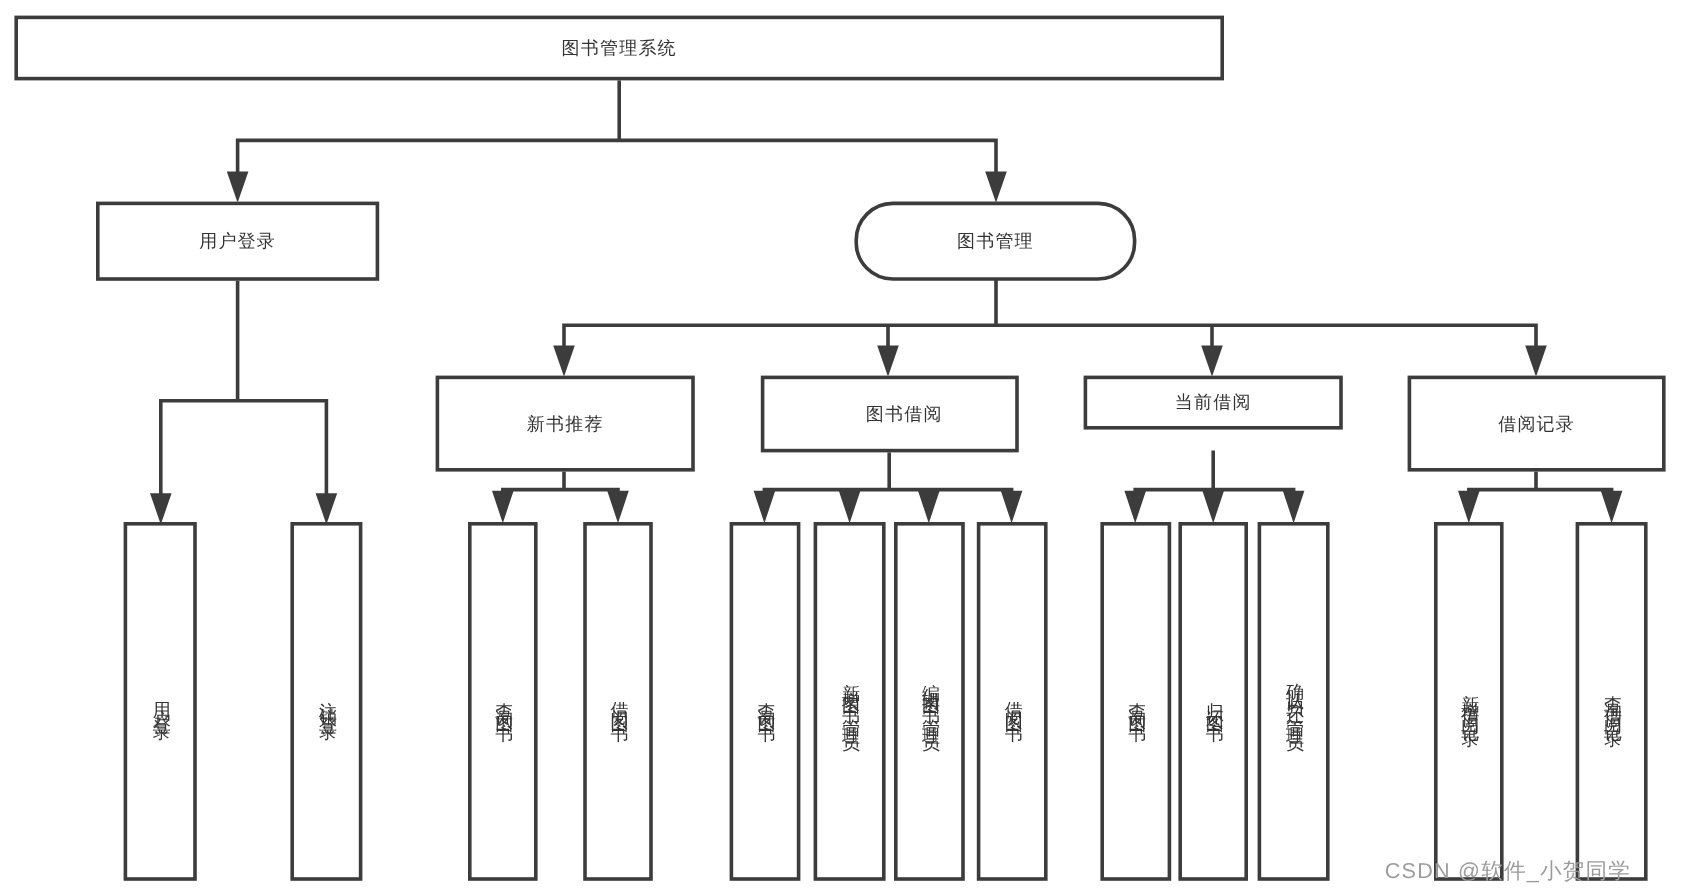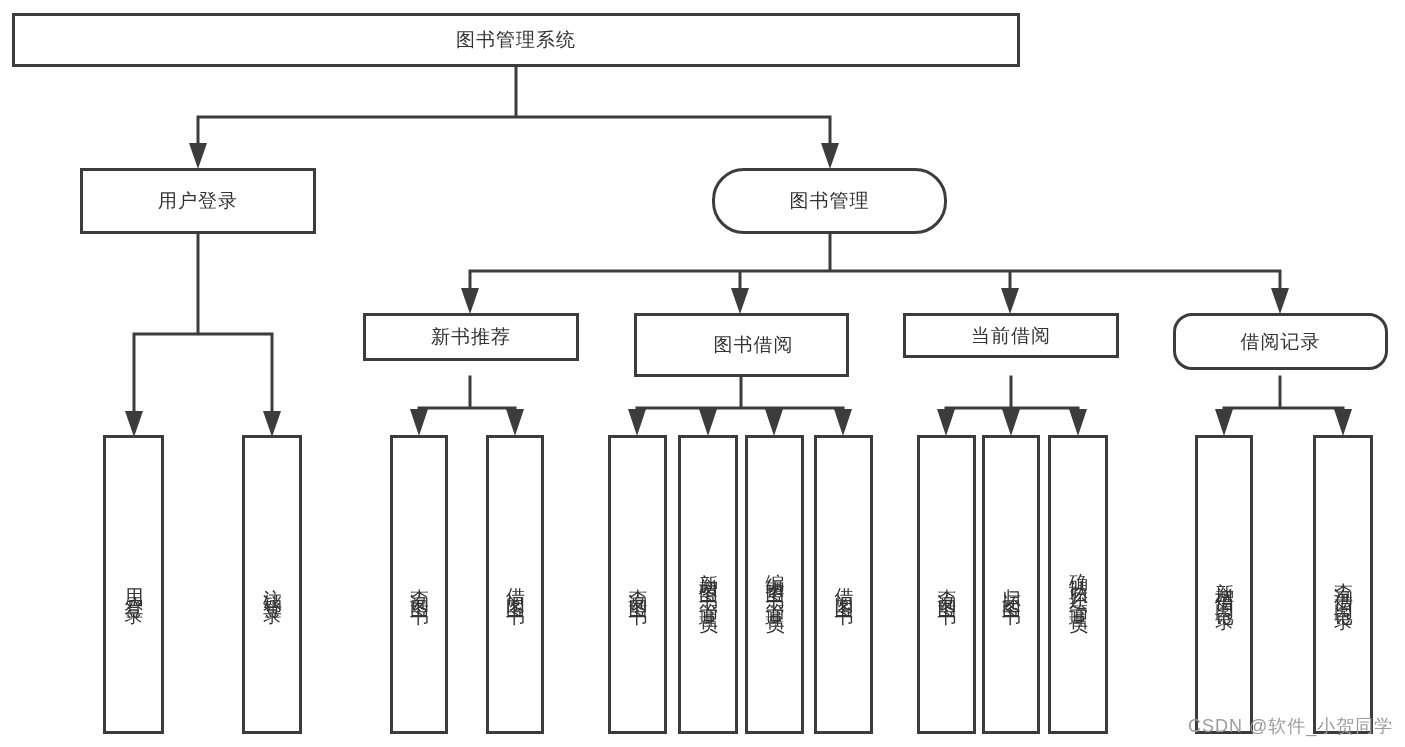--- a/index.html
+++ b/index.html
@@ -23,35 +23,35 @@
     z-index: 1;
   }
   .box {
     position: absolute;
     box-sizing: border-box;
     border: 3px solid #3c3c3c;
     background: #ffffff;
     display: flex;
     align-items: center;
     justify-content: center;
-    font-size: 19px;
+    font-size: 15px;
     letter-spacing: 1px;
     z-index: 2;
     white-space: nowrap;
   }
   .leaf span {
     writing-mode: vertical-rl;
     text-orientation: mixed;
     letter-spacing: 6px;
     line-height: 1.1;
     white-space: nowrap;
   }
   .watermark {
     position: absolute;
-    left: 1188px;
+    left: 1154px;
     top: 714px;
     font-size: 18px;
     letter-spacing: 1px;
     color: #9c9c9c;
     z-index: 5;
     white-space: nowrap;
   }
 </style>
 </head>
 <body>
@@ -89,24 +89,24 @@
       <polygon points="1215,409 1233,409 1224,436"></polygon>
       <polygon points="1334,409 1352,409 1343,436"></polygon>
     </g>
   </svg>
 
   <div class="box" style="left:12px; top:13px; width:1008px; height:54px;">图书管理系统</div>
 
   <div class="box" style="left:80px; top:168px; width:236px; height:66px;">用户登录</div>
   <div class="box" style="left:712px; top:168px; width:235px; height:66px;border-radius:32px;">图书管理</div>
 
-  <div class="box" style="left:363px; top:313px; width:216px; height:48px;">新书推荐</div>
+  <div class="box" style="left:363px; top:313px; width:216px; height:80px;">新书推荐</div>
   <div class="box" style="left:634px; top:313px; width:215px; height:64px;padding-left:24px;">图书借阅</div>
   <div class="box" style="left:903px; top:313px; width:216px; height:45px;">当前借阅</div>
-  <div class="box" style="left:1173px; top:313px; width:215px; height:57px;border-radius:19px;">借阅记录</div>
+  <div class="box" style="left:1173px; top:313px; width:215px; height:80px;">借阅记录</div>
 
   <div class="box leaf" style="left:103px; top:435px; width:61px; height:299px;">
     <span>用户登录</span>
   </div>
   <div class="box leaf" style="left:242px; top:435px; width:60px; height:299px;">
     <span>注销登录</span>
   </div>
 
   <div class="box leaf" style="left:390px; top:435px; width:58px; height:299px;">
     <span>查询图书</span>

